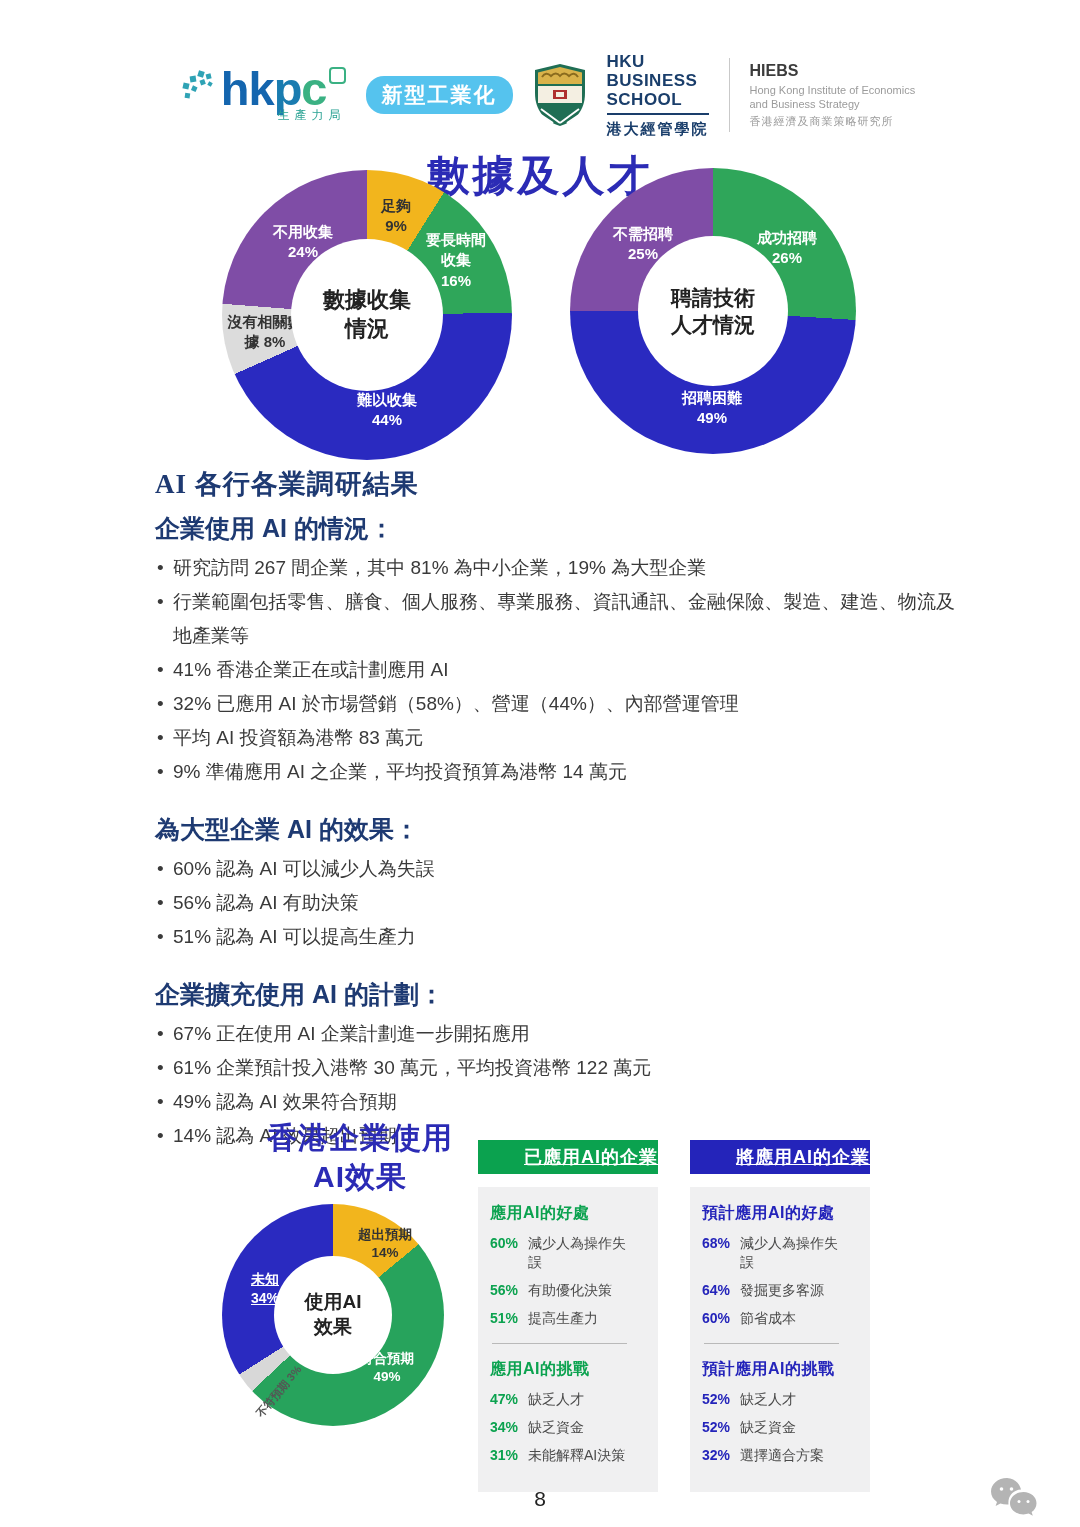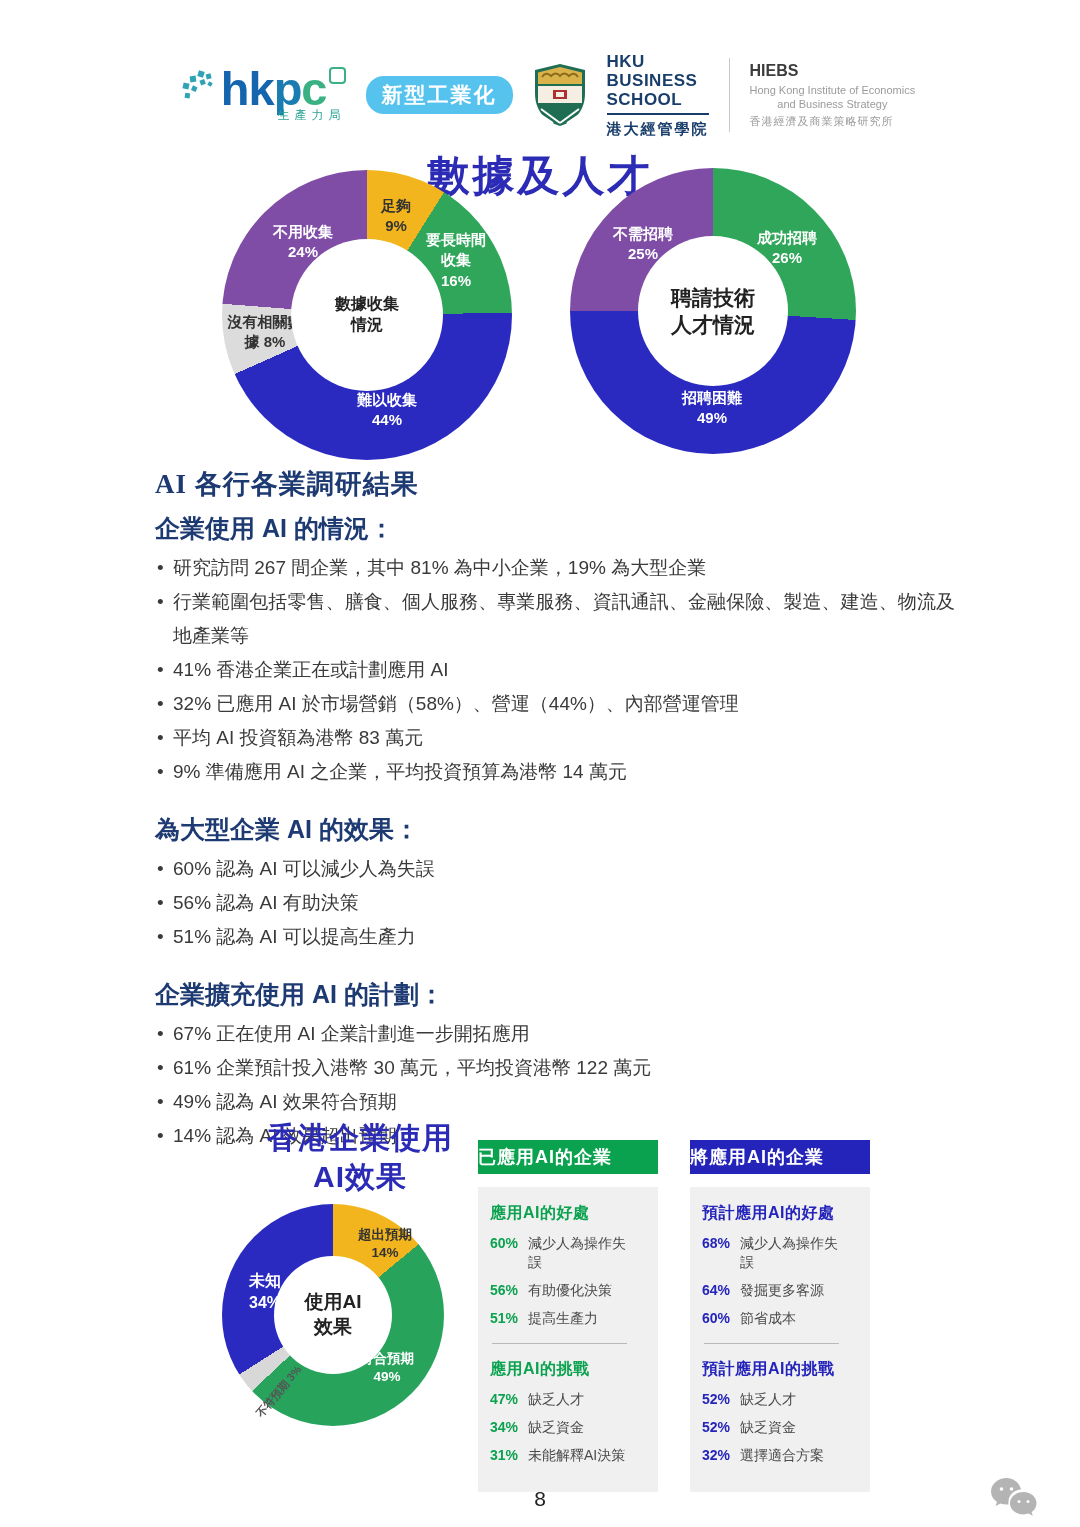--- a/index.html
+++ b/index.html
@@ -16,21 +16,21 @@
   .hkpc-word .c{color:#3ab183;}
   .hkpc-reg{display:inline-block;width:13px;height:13px;border:2px solid #3ab183;border-radius:4px;margin-left:2px;vertical-align:top;}
   .hkpc-sub{font-size:12px;color:#2ba394;letter-spacing:5px;text-align:right;margin-top:-4px;}
   .badge{background:#55c3ee;color:#fff;font-weight:bold;font-size:21px;padding:5px 16px;border-radius:18px;letter-spacing:2px;}
   .crest{flex:none;}
   .hku-text{line-height:19px;}
   .hku-en{font-size:17px;font-weight:bold;color:#1a3e6b;letter-spacing:.5px;}
   .hku-cn{font-size:15px;font-weight:bold;color:#1a3e6b;border-top:2px solid #1a3e6b;margin-top:4px;padding-top:4px;letter-spacing:2px;}
   .vrule{width:1px;height:74px;background:#c9c9c9;}
   .hiebs .abbr{font-size:16px;font-weight:bold;color:#3c3c3c;margin-bottom:3px;}
-  .hiebs .en{font-size:11px;color:#9b9b9b;line-height:14px;text-align:center;}
+  .hiebs .en{font-size:11px;color:#9b9b9b;line-height:14px;}
   .hiebs .cn{font-size:11px;color:#9b9b9b;margin-top:3px;letter-spacing:1px;}
 
   
   .main-title{position:absolute;top:148px;left:0;right:0;text-align:center;
               font-size:42px;font-weight:bold;color:#2b2bb5;letter-spacing:3px;}
 
   
   .donut{position:absolute;border-radius:50%;}
   .donut .hole{position:absolute;left:50%;top:50%;transform:translate(-50%,-50%);
                background:#fff;border-radius:50%;display:flex;flex-direction:column;
@@ -38,57 +38,57 @@
   .hole .cline{font-weight:bold;color:#222;line-height:1.3;}
   .dlabel{position:absolute;text-align:center;font-weight:600;line-height:1.35;}
   .dlabel .t,.dlabel .v{display:block;}
   .dlabel.inlinev .t,.dlabel.inlinev .v{display:inline;}
   .dlabel.rot{transform:rotate(-50deg);white-space:nowrap;}
   .dlabel.rot .t,.dlabel.rot .v{display:inline;}
   .white{color:#fff;} .dark{color:#333;}
 
   #donut1{left:222px;top:170px;width:290px;height:290px;}
   #donut1 .hole{width:152px;height:152px;}
-  #donut1 .cline{font-size:16px;}
+  #donut1 .cline{font-size:22px;}
   #donut1 .l0{left:144px;top:26px;width:60px;font-size:15px;}
   #donut1 .l1{left:200px;top:60px;width:68px;font-size:15px;}
   #donut1 .l2{left:110px;top:220px;width:110px;font-size:15px;}
   #donut1 .l3{left:2px;top:142px;width:82px;font-size:15px;}
   #donut1 .l4{left:38px;top:52px;width:86px;font-size:15px;}
 
   #donut2{left:570px;top:168px;width:286px;height:286px;}
   #donut2 .hole{width:150px;height:150px;}
   #donut2 .cline{font-size:21px;}
   #donut2 .l0{left:168px;top:60px;width:98px;font-size:15px;}
   #donut2 .l1{left:92px;top:220px;width:100px;font-size:15px;}
   #donut2 .l2{left:24px;top:56px;width:98px;font-size:15px;}
 
   #donut3{left:222px;top:1204px;width:222px;height:222px;}
   #donut3 .hole{width:118px;height:118px;}
   #donut3 .cline{font-size:19px;}
   #donut3 .l0{left:108px;top:22px;width:110px;font-size:13.5px;}
   #donut3 .l1{left:116px;top:146px;width:98px;font-size:13.5px;}
   #donut3 .l2{left:8px;top:180px;width:98px;font-size:11px;color:#555;}
-  #donut3 .l3{left:12px;top:66px;width:62px;font-size:16px;}
+  #donut3 .l3{left:12px;top:66px;width:62px;font-size:14px;text-decoration:underline;}
 
   
   .survey{position:absolute;left:155px;top:466px;width:800px;}
   .survey h2{margin:0 0 10px 0;font-size:27px;color:#1e3a72;font-weight:bold;
              font-family:"Liberation Serif","DejaVu Serif",serif;letter-spacing:1px;}
   .sec-h{font-size:25px;font-weight:bold;color:#1e3a72;margin-top:8px;}
   .survey ul{list-style:none;margin:6px 0 24px 0;padding:0;}
   .survey li{position:relative;font-size:19px;color:#3a3a3a;line-height:34px;
              padding-left:18px;text-align:justify;}
   .survey li::before{content:"•";position:absolute;left:2px;color:#3a3a3a;}
 
   
   .b-title{position:absolute;left:190px;top:1118px;width:340px;text-align:center;
            font-size:30px;font-weight:bold;color:#2b2bb5;line-height:39px;letter-spacing:1px;}
   .card{position:absolute;top:1140px;width:180px;}
-  .card-header{height:34px;line-height:34px;text-align:left;color:#fff;font-weight:bold;font-size:18px;letter-spacing:1px;}
+  .card-header{height:34px;line-height:34px;text-align:right;color:#fff;font-weight:bold;font-size:18px;letter-spacing:1px;text-decoration:underline;}
   .card-body{margin-top:13px;background:#f0f0f1;padding:16px 29px 18px 12px;}
   .card h4{margin:0 0 10px 0;font-size:16px;font-weight:bold;letter-spacing:.5px;}
   .row{display:flex;margin:9px 0;font-size:14px;line-height:19px;}
   .row .pct{width:38px;font-weight:bold;flex:none;}
   .row .lbl{color:#4a4a4a;}
   .card .divider{border:none;border-top:1px solid #b9b9b9;margin:15px 2px;}
   #card-green{left:478px;}
   #card-green .card-header{background:#0ba24f;}
   #card-green h4,#card-green .pct{color:#0ba24f;}
   #card-blue{left:690px;}

